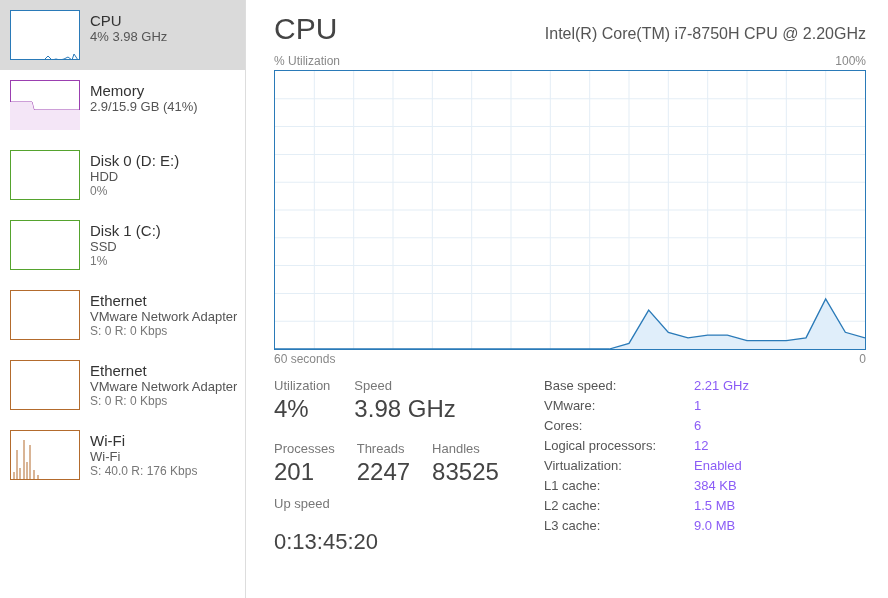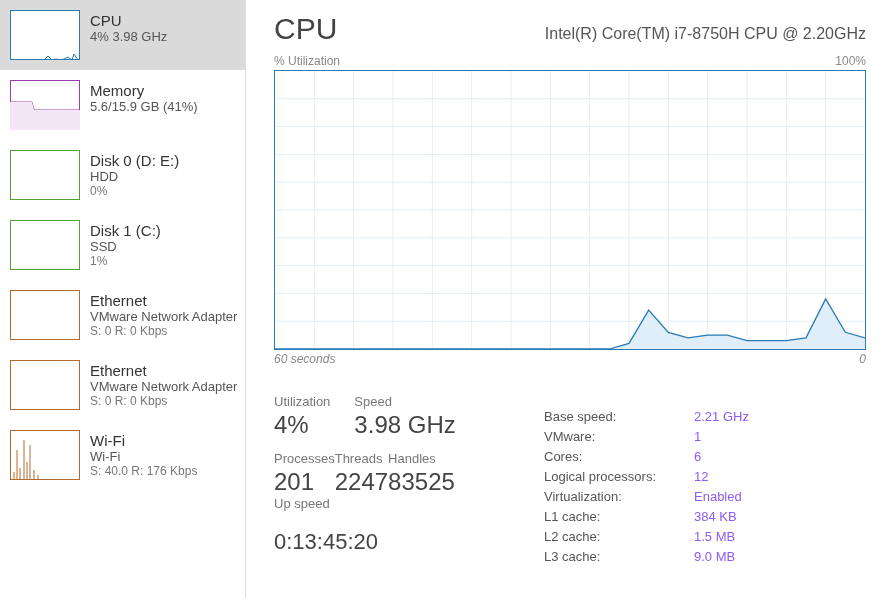--- a/index.html
+++ b/index.html
@@ -75,32 +75,31 @@
     position: relative;
     background: #fff;
   }
   .chart-box svg { width: 100%; height: 100%; display: block; }
   .axis-bottom {
     display: flex;
     justify-content: space-between;
     font-size: 12px;
     color: #888;
     margin-top: 2px;
-    margin-bottom: 28px;
-    font-style: italic;
+    margin-bottom: 12px;
   }
   .stats { display: flex; gap: 30px; }
   .stats-left { width: 240px; }
-  .stat-row1 { display: flex; gap: 24px; margin-bottom: 12px; }
+  .stat-row1 { display: flex; gap: 24px; margin-bottom: 18px; }
   .stat-block .lbl { font-size: 13px; color: #777; }
   .stat-block .val { font-size: 24px; color: #444; margin-top: 2px; }
-  .stat-row2 { display: flex; }
+  .stat-row2 { display: flex; gap: 22px; margin-bottom: 10px; }
   .uptime .lbl { font-size: 13px; color: #777; }
   .uptime .val { font-size: 22px; color: #444; margin-top: 18px; }
-  .stats-right { flex: 1; font-size: 13px; margin-top: 15px; }
+  .stats-right { flex: 1; font-size: 13px; }
   .kv { display: flex; margin-bottom: 5px; }
   .kv .k { width: 150px; color: #555; }
   .kv .v { color: #8b5cf6; }
 </style>
 </head>
 <body>
 
 <div class="sidebar" id="sidebar">
     <div class="side-item selected">
       <div class="thumb">
@@ -117,21 +116,21 @@
     <div class="side-item">
       <div class="thumb">
         <svg viewBox="0 0 70 50">
           <rect x="0.5" y="0.5" width="69" height="49" fill="#fff" stroke="#9b3fb0"></rect>
           <polyline points="0,22 22,22 24,30 70,30" fill="none" stroke="#9b3fb0"></polyline>
           <polygon points="0,22 22,22 24,30 70,30 70,50 0,50" fill="#f4e6f7"></polygon>
         </svg>
       </div>
       <div class="side-text">
         <div class="side-title">Memory</div>
-        <div class="side-sub">5.6/15.9 GB (41%)</div>
+        <div class="side-sub">2.9/15.9 GB (41%)</div>
       </div>
     </div>
     <div class="side-item">
       <div class="thumb">
         <svg viewBox="0 0 70 50">
           <rect x="0.5" y="0.5" width="69" height="49" fill="#fff" stroke="#55a32e"></rect>
         </svg>
       </div>
       <div class="side-text">
         <div class="side-title">Disk 0 (D: E:)</div>

